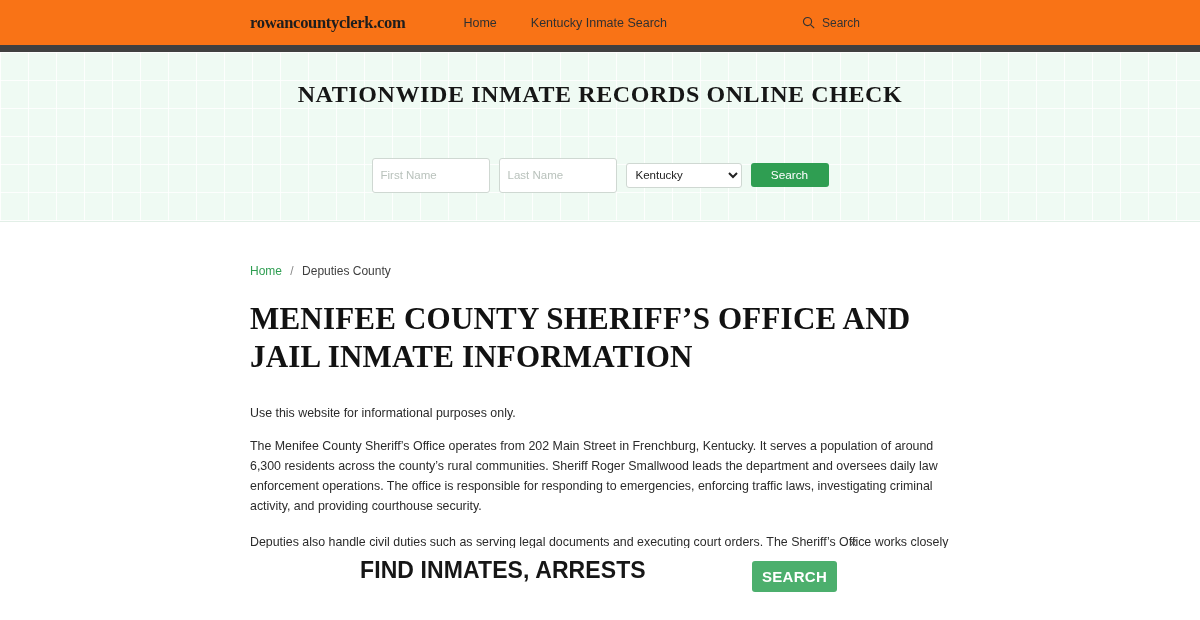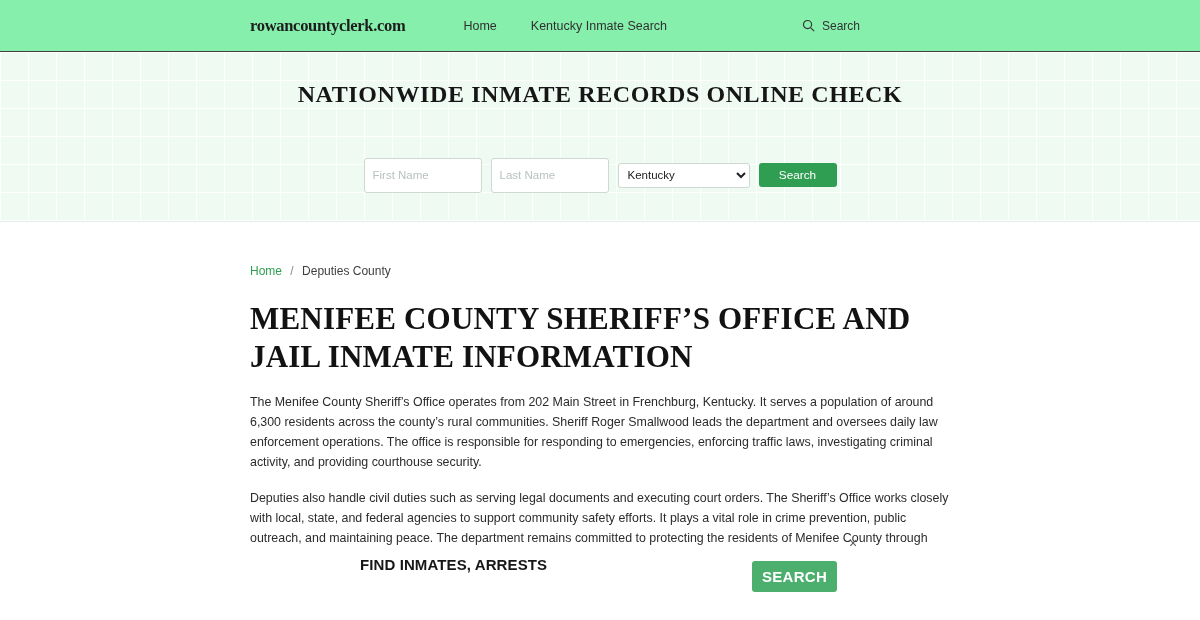--- a/index.html
+++ b/index.html
@@ -8,24 +8,24 @@
     width: 1200px; height: 620px;
     overflow: hidden;
     background: #ffffff;
     font-family: "Liberation Sans", sans-serif;
     color: #222;
   }
 
   
   .site-header {
     height: 52px;
-    border-bottom: 1px solid #404040;
-    display: flex;
-    align-items: center;
-    background: #86efac;
+    border-bottom: 7px solid #404040;
+    display: flex;
+    align-items: center;
+    background: #f97316;
     position: relative;
   }
   .brand {
     font-family: "Liberation Serif", serif;
     font-weight: bold;
     font-size: 16.5px;
     letter-spacing: -0.3px;
     color: #1d1d1d;
     margin-left: 250px;
   }
@@ -90,21 +90,21 @@
     border: 1px solid #cfd8d2;
     border-radius: 3px;
     background: #fff;
     font-size: 11.5px;
     padding: 0 8px;
     color: #333;
     font-family: "Liberation Sans", sans-serif;
   }
   .hero-form input::placeholder { color: #b9c2bc; }
   .hero-form select {
-    width: 132px;
+    width: 116px;
     height: 25px;
     border: 1px solid #cfd8d2;
     border-radius: 3px;
     background: #fff;
     font-size: 11.5px;
     padding: 0 5px;
     color: #222;
     font-family: "Liberation Sans", sans-serif;
   }
   .hero-form .search-btn {
@@ -169,21 +169,21 @@
   .ad-inner {
     width: 1200px;
     margin: 0 auto;
     position: relative;
     height: 72px;
   }
   .ad-text {
     position: absolute;
     left: 360px;
     top: 6px;
-    font-size: 15px;
+    font-size: 23px;
     font-weight: bold;
     line-height: 1.42;
     color: #161616;
     letter-spacing: 0.1px;
   }
   .ad-button {
     position: absolute;
     left: 752px;
     top: 13px;
     width: 85px;
@@ -242,20 +242,21 @@
 
 <div class="content">
   <div class="breadcrumb">
     <a href="#">Home</a>
     <span class="sep">/</span>
     <span>Deputies County</span>
   </div>
 
   <h1 class="page-title">MENIFEE COUNTY SHERIFF’S OFFICE AND JAIL INMATE INFORMATION</h1>
 
+  <p class="lede">Use this website for informational purposes only.</p>
   <p class="para">The Menifee County Sheriff’s Office operates from 202 Main Street in Frenchburg, Kentucky. It serves a population of around 6,300 residents across the county’s rural communities. Sheriff Roger Smallwood leads the department and oversees daily law enforcement operations. The office is responsible for responding to emergencies, enforcing traffic laws, investigating criminal activity, and providing courthouse security.</p>
   <p class="para">Deputies also handle civil duties such as serving legal documents and executing court orders. The Sheriff’s Office works closely with local, state, and federal agencies to support community safety efforts. It plays a vital role in crime prevention, public outreach, and maintaining peace. The department remains committed to protecting the residents of Menifee County through dedicated service and accountability.</p>
 
 </div>
 
 <div class="ad-overlay">
   <div class="ad-inner">
     <div class="ad-text">
       <div>FIND INMATES, ARRESTS</div>
     </div>

